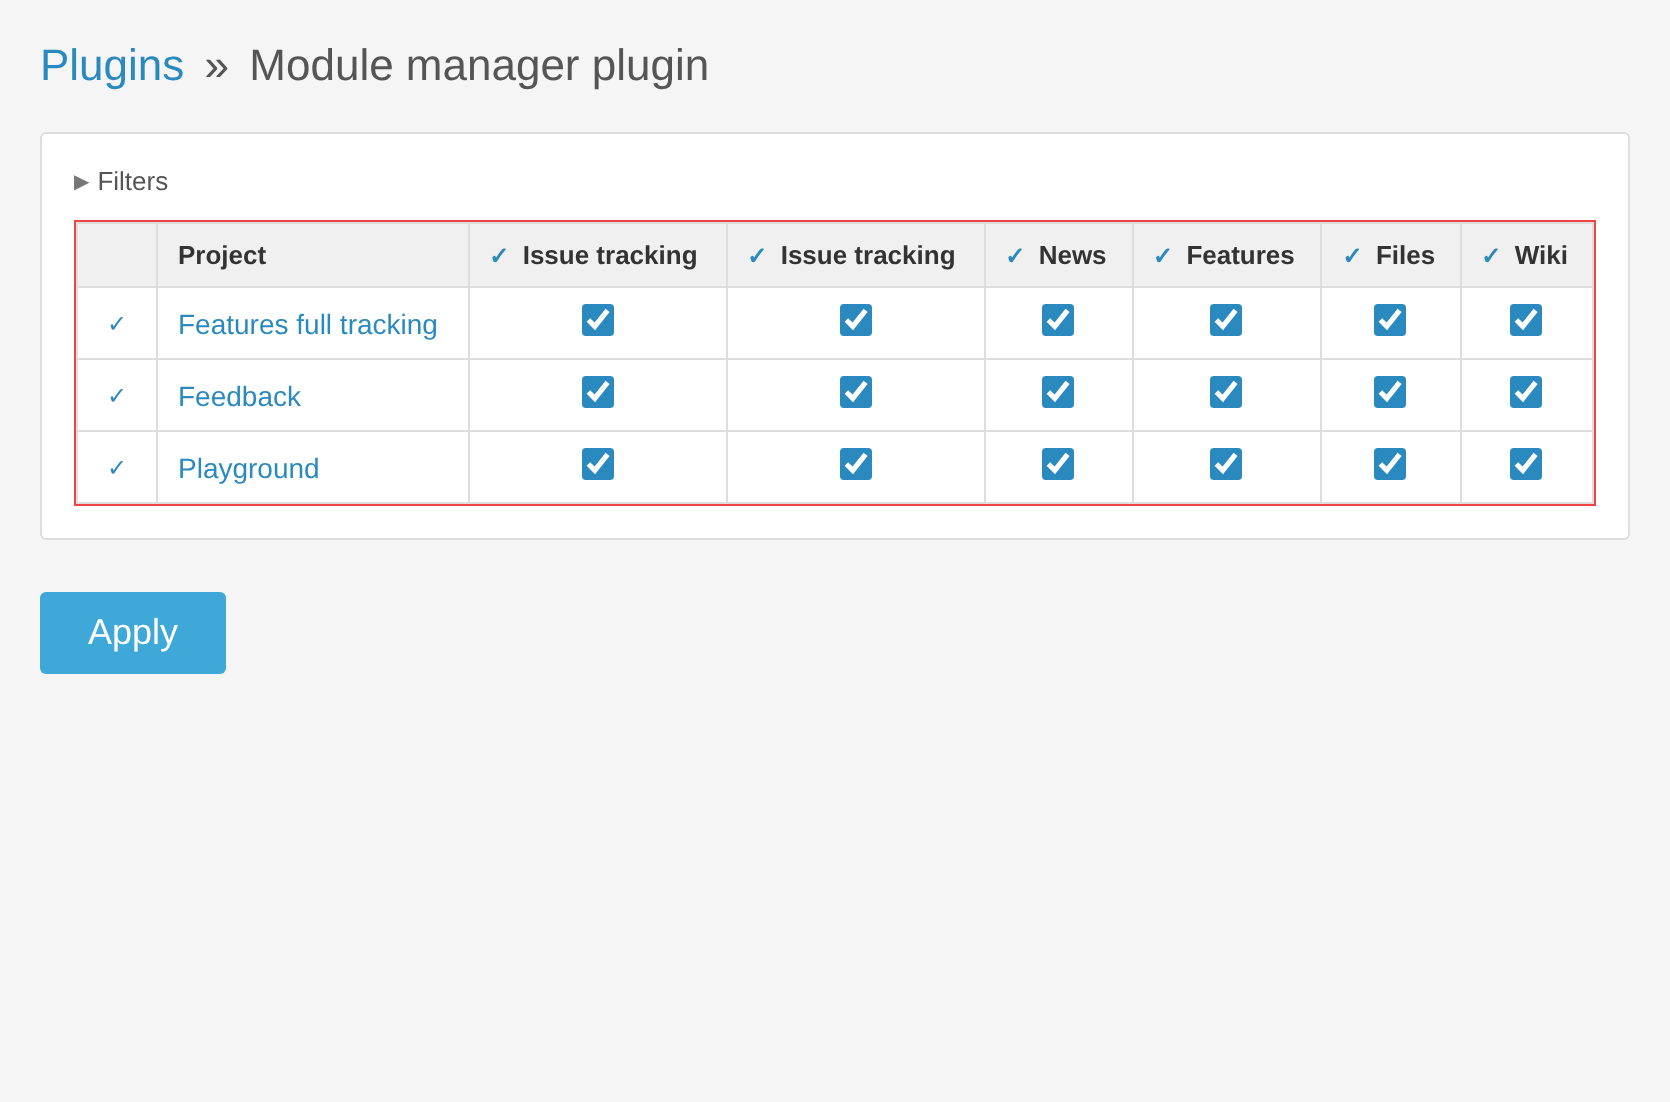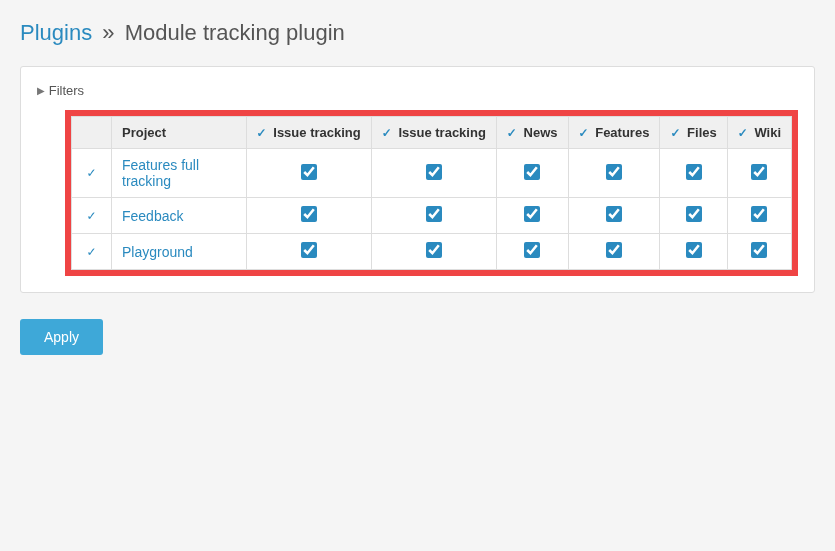--- a/index.html
+++ b/index.html
@@ -45,22 +45,21 @@
       font-size: 13px;
       margin-bottom: 10px;
     }
     .filters-toggle .arrow {
       margin-right: 4px;
       font-size: 10px;
       color: #777;
     }
     .table-wrapper {
       overflow-x: auto;
-      border: 6px solid #ef4444;
-      margin-left: 28px;
+      border: 1px solid #ef4444;
     }
     table {
       border-collapse: collapse;
       width: 100%;
       min-width: 700px;
     }
     thead tr {
       background: #f0f0f0;
     }
     th {
@@ -129,32 +128,32 @@
       padding: 8px 24px;
       font-size: 14px;
       cursor: pointer;
     }
     .btn-apply {
       background: #3ea8d8;
       color: #fff;
       border: none;
       border-radius: 3px;
       padding: 10px 24px;
-      font-size: 14px;
+      font-size: 18px;
       cursor: pointer;
       margin-top: 10px;
     }
   </style>
 </head>
 <body>
 
 <h1 class="page-title">
   <a>Plugins</a>
   <span class="separator">»</span>
-  <span class="current">Module tracking plugin</span>
+  <span class="current">Module manager plugin</span>
 </h1>
 
 <div class="panel">
 
   <div class="filters-section">
     <div class="filters-toggle">
       <span class="arrow">▶</span>
       <span>Filters</span>
     </div>
   </div>

